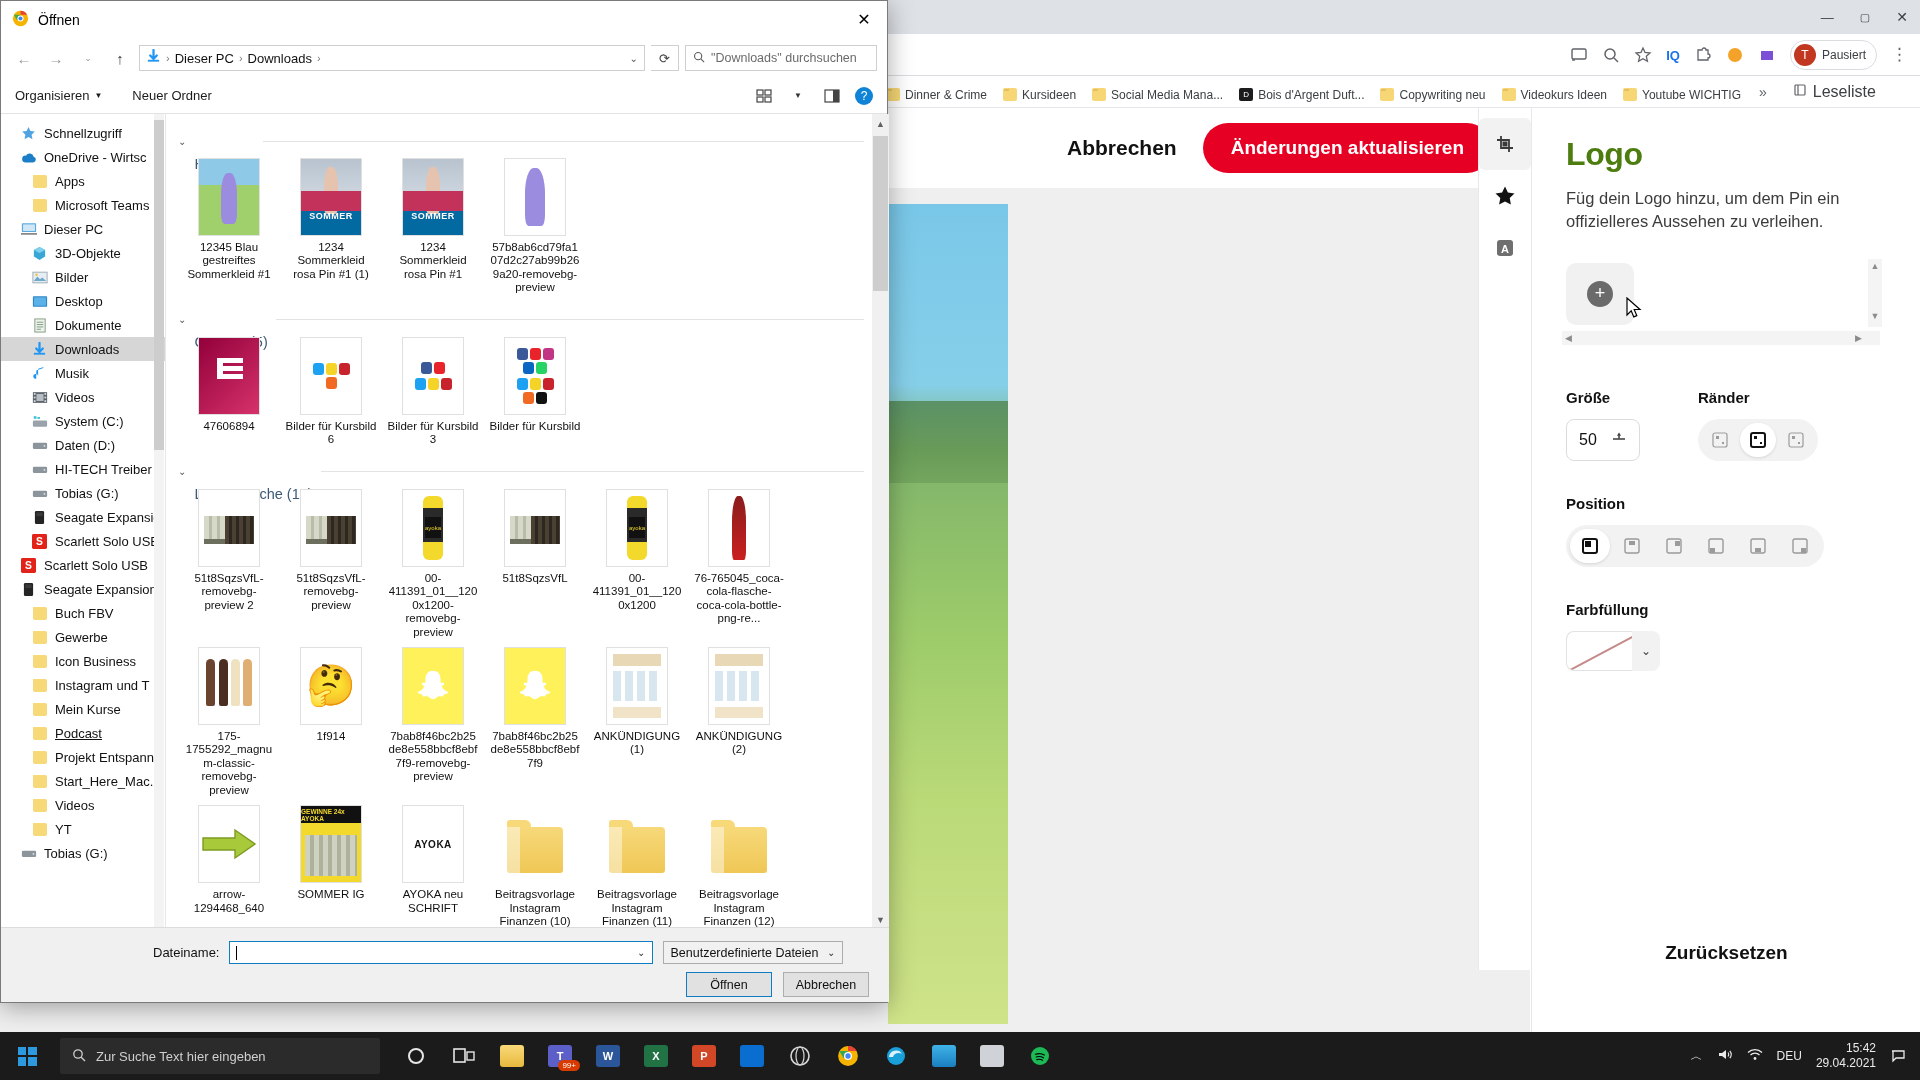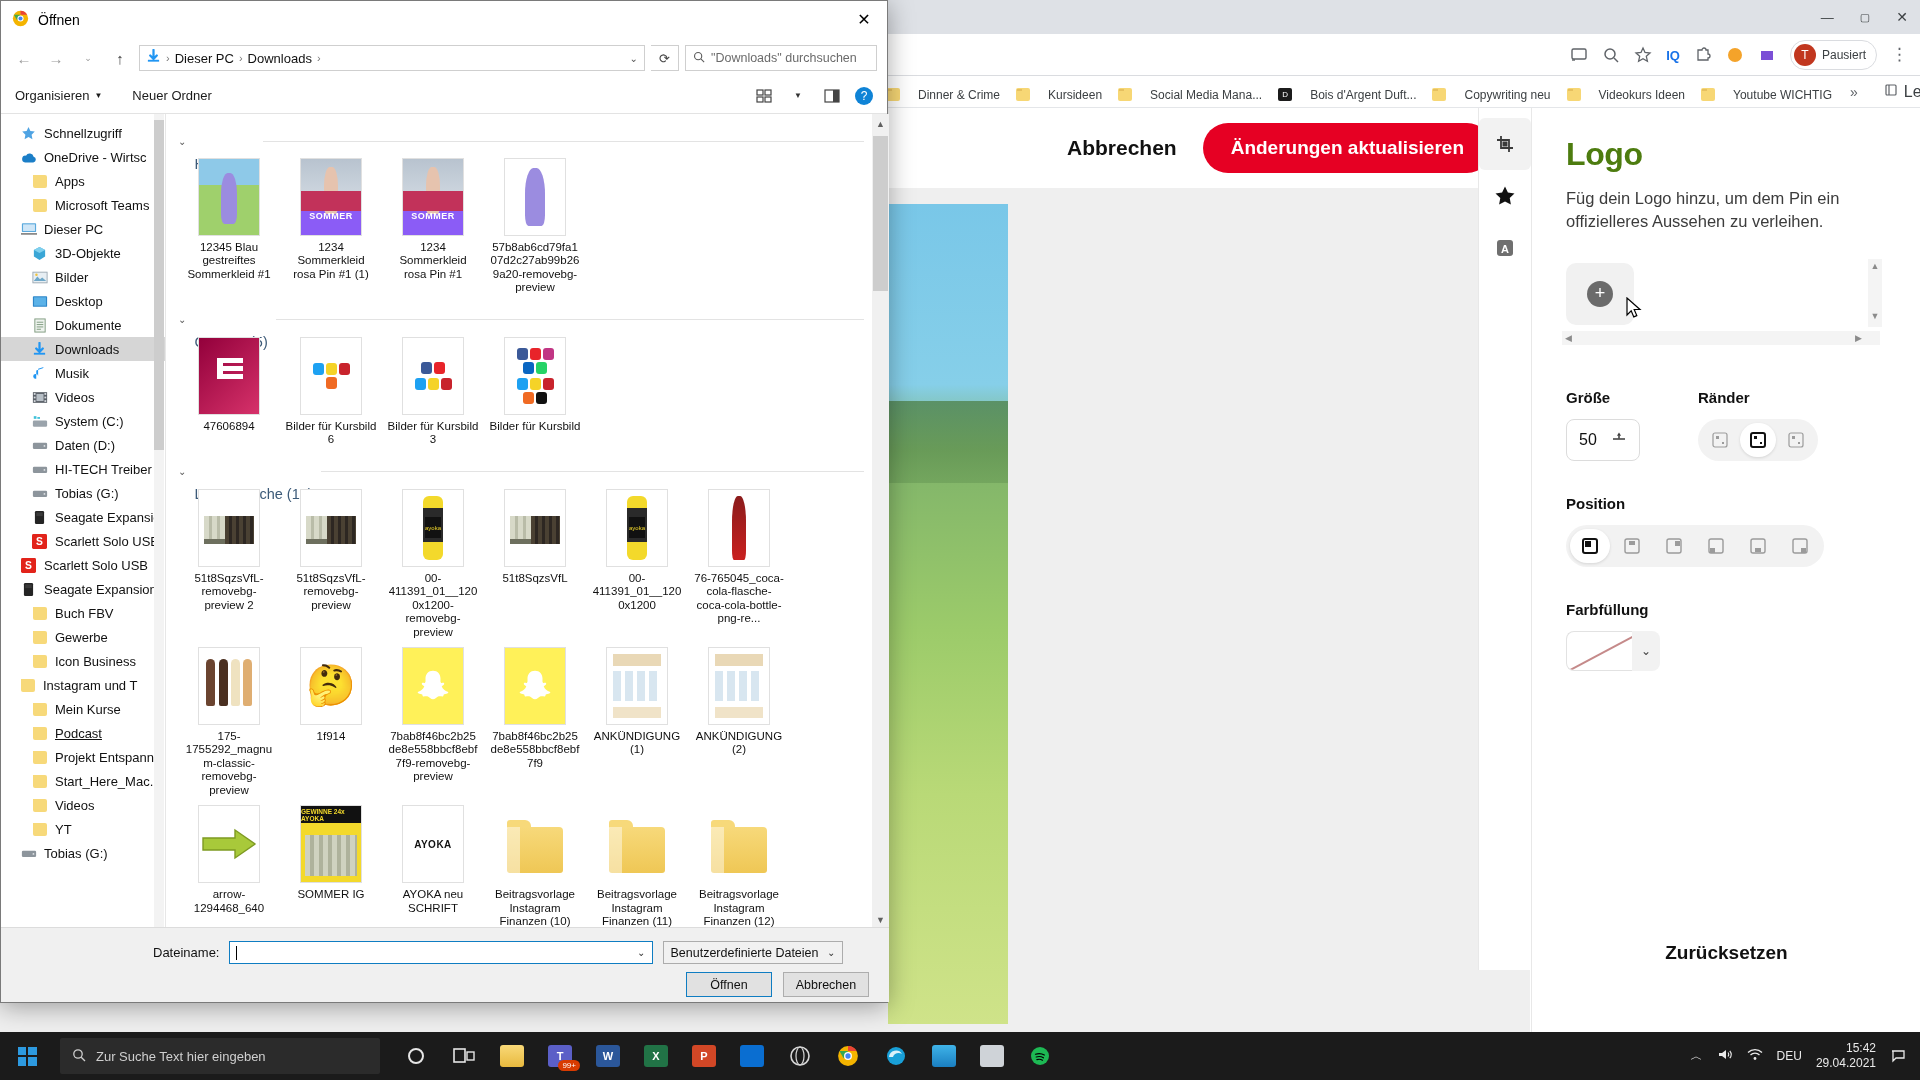--- a/index.html
+++ b/index.html
@@ -9,21 +9,21 @@
     font-size: 13px;
     background:#ffffff;
     position:relative;
   }
 
   
   #browser { position:absolute; inset:0; background:#ffffff; }
   #browser-topstrip { position:absolute; left:0; top:0; width:1920px; height:34px; background:#dee1e6; }
   #browser-toolbar { position:absolute; left:0; top:34px; width:1920px; height:42px; background:#ffffff; border-bottom:1px solid #dadce0; display:flex; align-items:center; }
   #browser-bookmarks { position:absolute; left:0; top:76px; width:1920px; height:32px; background:#ffffff; border-bottom:1px solid #e4e6e9; display:flex; align-items:center; gap:4px; padding-left:880px; }
-  .bm { display:flex; align-items:center; gap:18px; font-size:12px; color:#3c4043; white-space:nowrap; padding:3px 6px; border-radius:4px;margin-top:6px; }
+  .bm { display:flex; align-items:center; gap:5px; font-size:12px; color:#3c4043; white-space:nowrap; padding:3px 6px; border-radius:4px;margin-top:6px; }
   .bm .fi { width:14px; height:13px; border-radius:2px; flex:0 0 auto; }
   .fi-folder { background:#f7d775; position:relative; }
   .fi-folder:after { content:""; position:absolute; left:1px; top:1px; width:5px; height:2px; background:#e6c05f; }
   .fi-dark { background:#1c1c1c; color:#fff; font-size:8px; display:flex; align-items:center; justify-content:center; }
   .bm-more { font-size:14px; color:#5f6368; padding:0 8px; }
   .tb-icon { color:#5f6368; display:flex; align-items:center; justify-content:center; }
 
   #reading-list { display:flex; align-items:flex-end; gap:6px; font-size:16px; color:#3c4043; margin-left:14px; }
 
   
@@ -122,21 +122,21 @@
 
   .grid { display:flex; flex-wrap:wrap; }
   .cell { width:102px; margin:0 0 8px 0; display:flex; flex-direction:column; align-items:center; cursor:pointer; }
   .thumb { width:62px; height:78px; display:flex; align-items:center; justify-content:center; margin-bottom:5px; }
   .cap { font-size:11.5px; line-height:1.17; color:#111; text-align:center; width:92px; word-wrap:break-word; }
 
   
   .th-box { width:100%; height:100%; border:1px solid #e0e0e0; background:#fff; position:relative; overflow:hidden; }
   .dress1 { background:linear-gradient(#8ec9e8 0 34%, #9fd06c 34% 100%); }
   .dress1:after{ content:""; position:absolute; left:36%; top:18%; width:28%; height:68%; background:#9b8ce0; border-radius:40% 40% 20% 20%; }
-  .sommer { background:#8b5cf6; }
+  .sommer { background:#0369a1; }
   .sommer .top { position:absolute; left:0; right:0; top:0; height:42%; background:linear-gradient(#b8c3cf,#cbd4dd); }
   .sommer .mid { position:absolute; left:0; right:0; top:42%; height:26%; background:#c2325a; }
   .sommer .txt { position:absolute; left:0; right:0; bottom:18%; text-align:center; font-size:9px; font-weight:bold; color:#fff; letter-spacing:.5px; }
   .sommer .fig { position:absolute; left:38%; top:10%; width:24%; height:62%; background:#e6c3ae; border-radius:40% 40% 18% 18%; }
   .dressw:after{ content:""; position:absolute; left:34%; top:12%; width:32%; height:76%; background:#9b8ce0; border-radius:44% 44% 18% 18%; }
   .elementor { background:linear-gradient(135deg,#92003b,#d6326a); }
   .elementor .bars { position:absolute; left:30%; top:26%; width:44%; height:48%; }
   .elementor .bars i { display:block; background:#fff; height:14%; margin-bottom:11%; }
   .elementor .bars i:first-child { height:48%; width:22%; float:left; margin-right:12%; }
   .socials { background:#fff; display:flex; flex-wrap:wrap; align-content:center; justify-content:center; gap:2px; padding:6px; }
@@ -715,21 +715,21 @@
               <span class="sq" style="background:#f7d97a;display:block;border-top-left-radius:0;"></span>
             </span>
             <span>Gewerbe</span>
           </div>
           <div class="tnode" style="padding-left: 30px;">
             <span class="ticon">
               <span class="sq" style="background:#f7d97a;display:block;border-top-left-radius:0;"></span>
             </span>
             <span>Icon Business</span>
           </div>
-          <div class="tnode" style="padding-left: 18px;">
+          <div class="tnode" style="padding-left: 30px;">
             <span class="ticon">
               <span class="sq" style="background:#f7d97a;display:block;border-top-left-radius:0;"></span>
             </span>
             <span>Instagram und T</span>
           </div>
           <div class="tnode" style="padding-left: 30px;">
             <span class="ticon">
               <span class="sq" style="background:#f7d97a;display:block;border-top-left-radius:0;"></span>
             </span>
             <span>Mein Kurse</span>

